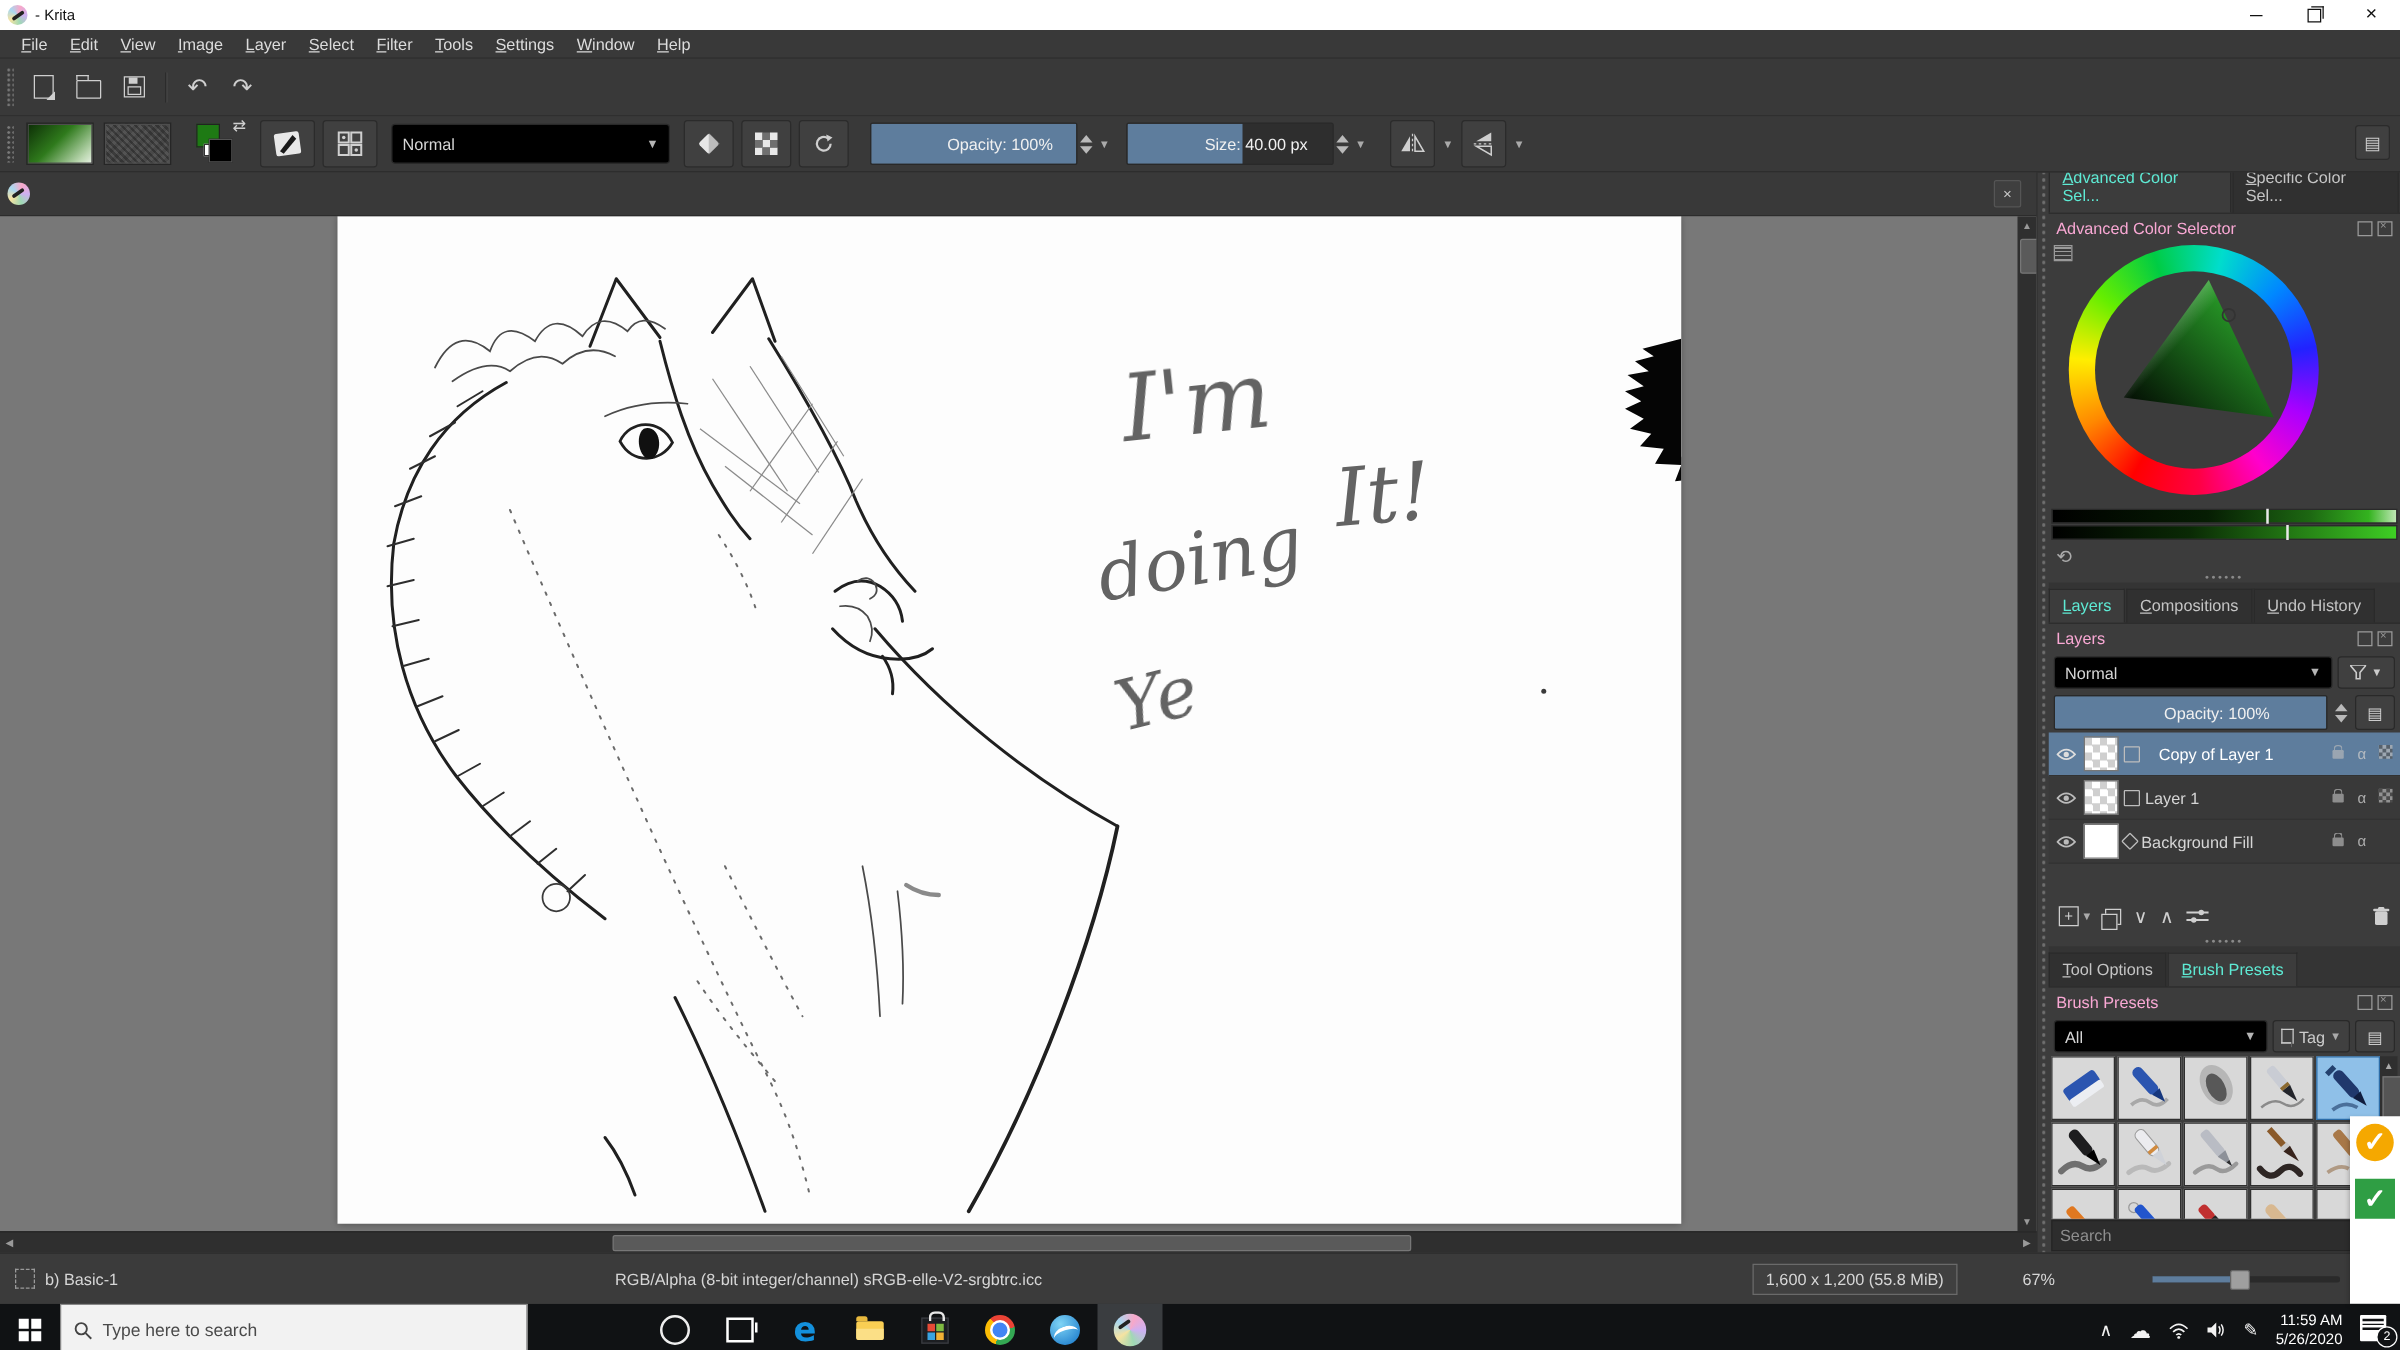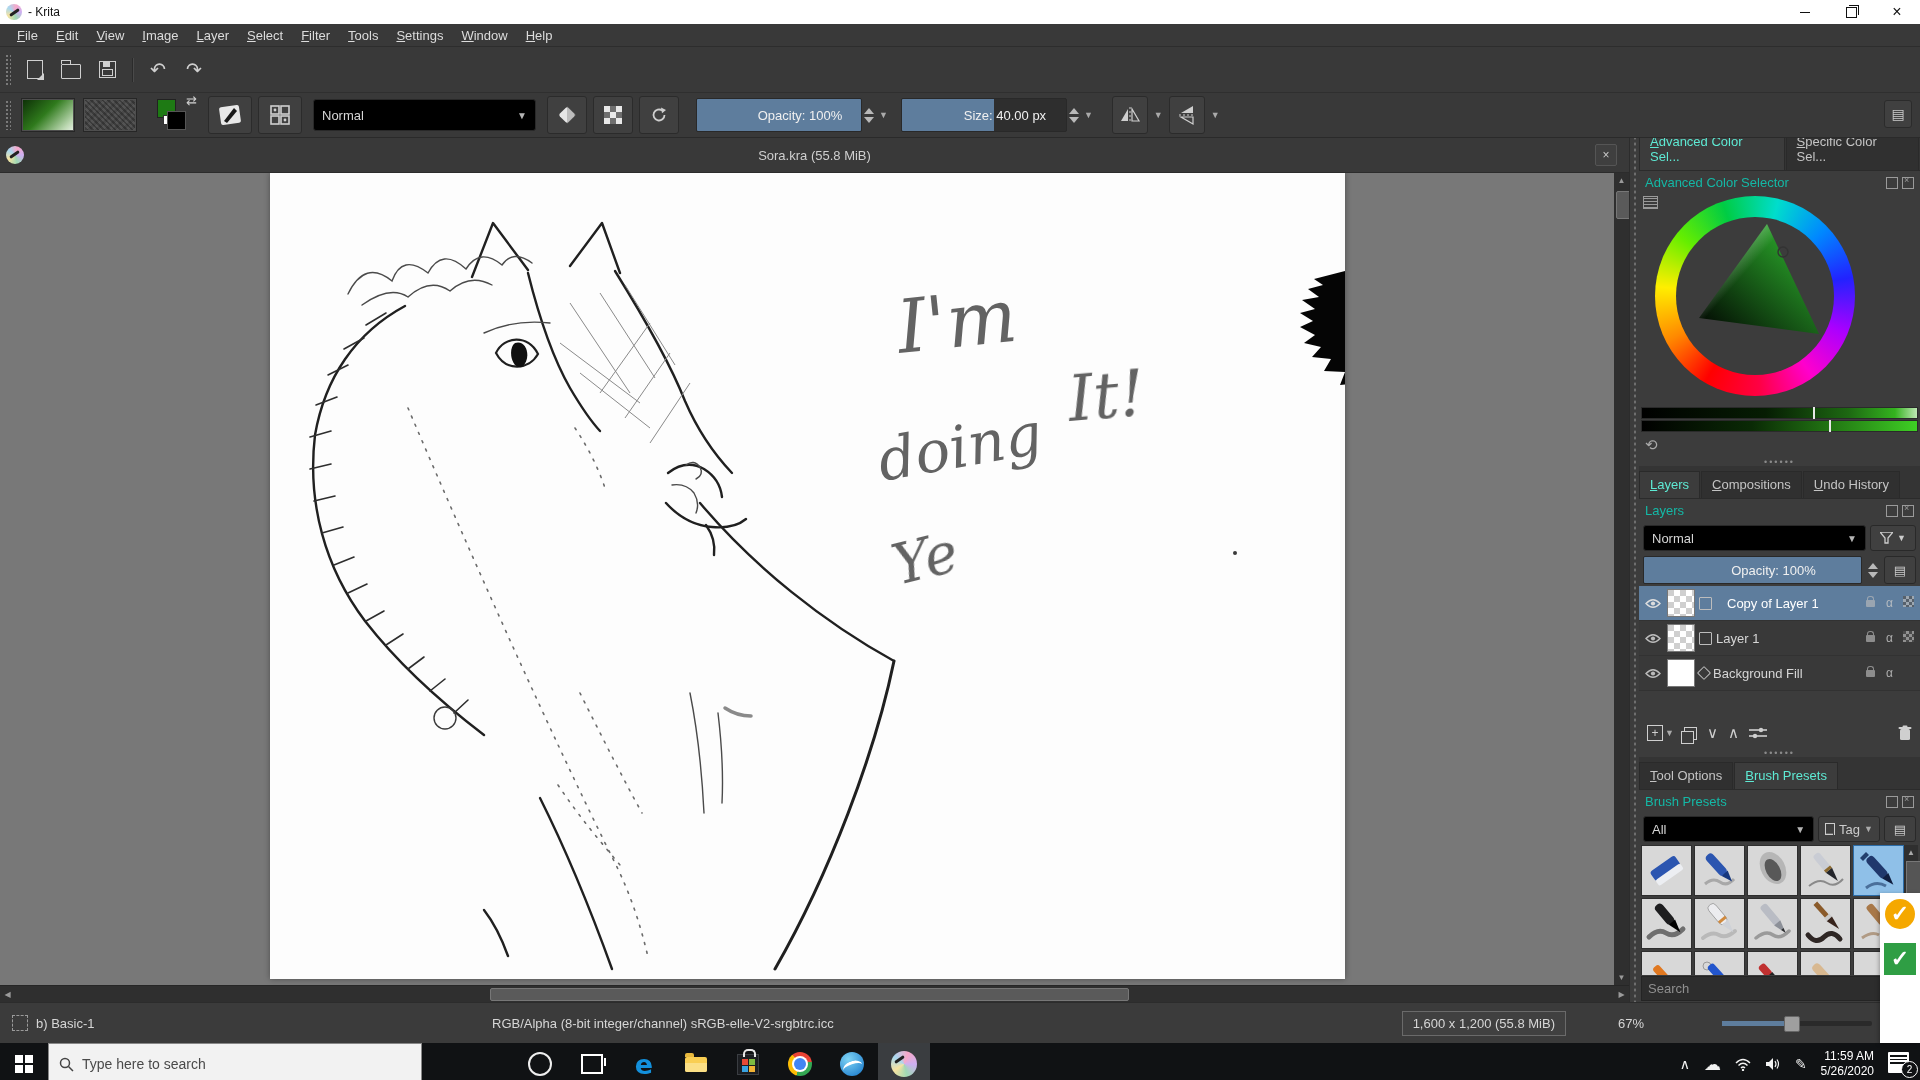--- a/index.html
+++ b/index.html
@@ -88,21 +88,21 @@
   
   .dock-splitter{width:9px;background:#3c3c3c;border-left:1px solid #2c2c2c;
      background-image:radial-gradient(#6e6e6e 1px,transparent 1.2px);background-size:4px 6px;background-position:center;background-repeat:repeat-y;}
 
   
   .docker-col{width:281px;background:#3c3c3c;display:flex;flex-direction:column;}
   .dock-tabs{display:flex;align-items:flex-end;height:32px;background:#343434;border-bottom:1px solid #2b2b2b;}
   .dock-tab{padding:5px 10px 6px;background:#303030;border:1px solid #2a2a2a;border-bottom:none;color:#c4c4c4;font-size:13px;margin-right:1px;}
   .dock-tab::first-letter{text-decoration:underline;}
   .dock-tab.active{background:#3c3c3c;color:#5eead4;}
-  .dock-header{height:23px;display:flex;align-items:center;padding:0 6px;color:#14b8a6;font-size:13px;}
+  .dock-header{height:23px;display:flex;align-items:center;padding:0 6px;color:#f9a8d4;font-size:13px;}
   .dock-header::first-letter{text-decoration:underline;}
   .hdr-icons{margin-left:auto;display:flex;gap:4px;}
   .mini-box{width:10px;height:10px;border:1px solid #9a9a9a;position:relative;display:inline-block;}
   .mini-box.x::before{content:"×";position:absolute;left:1px;top:-3px;font-size:9px;color:#9a9a9a;}
   .dotsep{height:9px;display:flex;align-items:center;justify-content:center;color:#8a8a8a;font-size:9px;letter-spacing:2px;}
 
   
   .wheel-box{height:212px;position:relative;}
   .wheel{position:absolute;left:16px;top:2px;width:200px;height:200px;border-radius:50%;
      background:conic-gradient(from 210deg,#ff0000,#ff8800,#ffee00,#66ee00,#00cc44,#00ddcc,#0088ff,#2222ff,#aa00ff,#ff00cc,#ff0044,#ff0000);}
@@ -368,21 +368,20 @@
     </div>
     <span class="mini-caret">▼</span>
     <div class="ws-switcher">▤</div>
   </div>
 
   <div class="workspace">
     <div class="doc-col">
 
       <div class="doc-tabbar">
         <span class="krita-logo" style="width:18px;height:18px;"></span>
-        <span class="doc-title">Sora.kra (55.8 MiB)</span>
         <div class="doc-close">×</div>
       </div>
 
       <div class="canvas-wrap">
         <div class="canvas">
           <svg width="1075" height="806" viewBox="0 0 1075 806">
 
             <g fill="none" stroke="#202020" stroke-width="2.4" stroke-linecap="round" stroke-linejoin="round">
               <path d="M202,104 L223,50 L258,97"></path>
               <path d="M300,93 L332,50 L350,100"></path>

